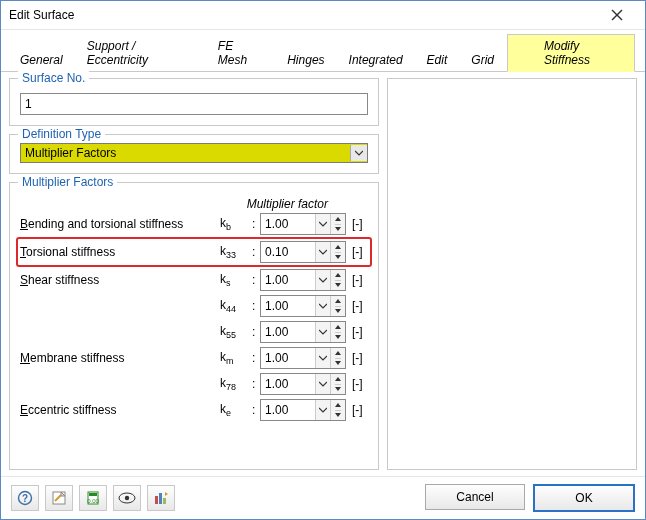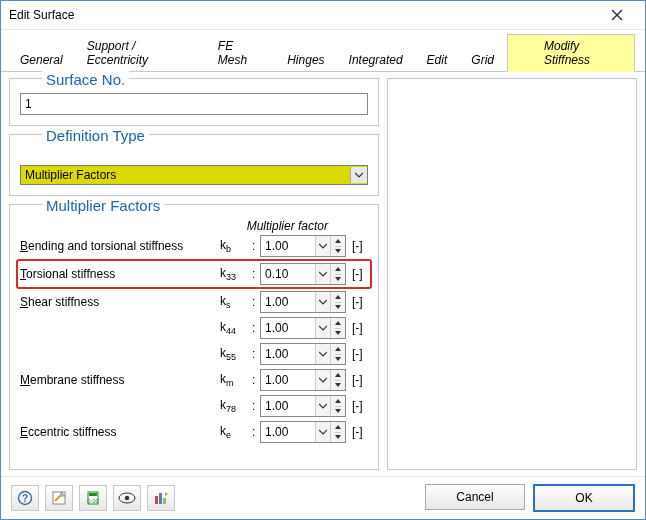--- a/index.html
+++ b/index.html
@@ -66,22 +66,21 @@
     border: 1px solid #c9c9c9;
     padding: 8px 10px 10px 10px;
     position: relative;
   }
   .group-legend {
     position: absolute;
     top: -8px; left: 8px;
     background: #fff;
     padding: 0 4px;
     color: #1e63b0;
-    font-size: 15px;
-    margin-left: 24px;
+    font-size: 12px;
   }
   .textbox {
     width: 100%;
     border: 1px solid #888;
     padding: 3px 4px;
     box-sizing: border-box;
     font-size: 12px;
   }
   .combo {
     width: 100%;
@@ -205,21 +204,21 @@
     </div>
 
   <div class="body">
     <div class="left-col">
 
       <div class="group" style="padding-top:14px;">
         <span class="group-legend">Surface No.</span>
         <input class="textbox" type="text" value="1" style="">
       </div>
 
-      <div class="group" style="padding-top:30px;">
+      <div class="group" style="padding-top:8px;">
         <span class="group-legend">Definition Type</span>
         <div class="combo">
           <span>Multiplier Factors</span>
           <span class="arrow">
             <svg width="8" height="8">
                 <path d="M0 2 L4 6 L8 2" fill="none" stroke="#333" stroke-width="1.2"></path>
               </svg>
           </span>
         </div>
       </div>

